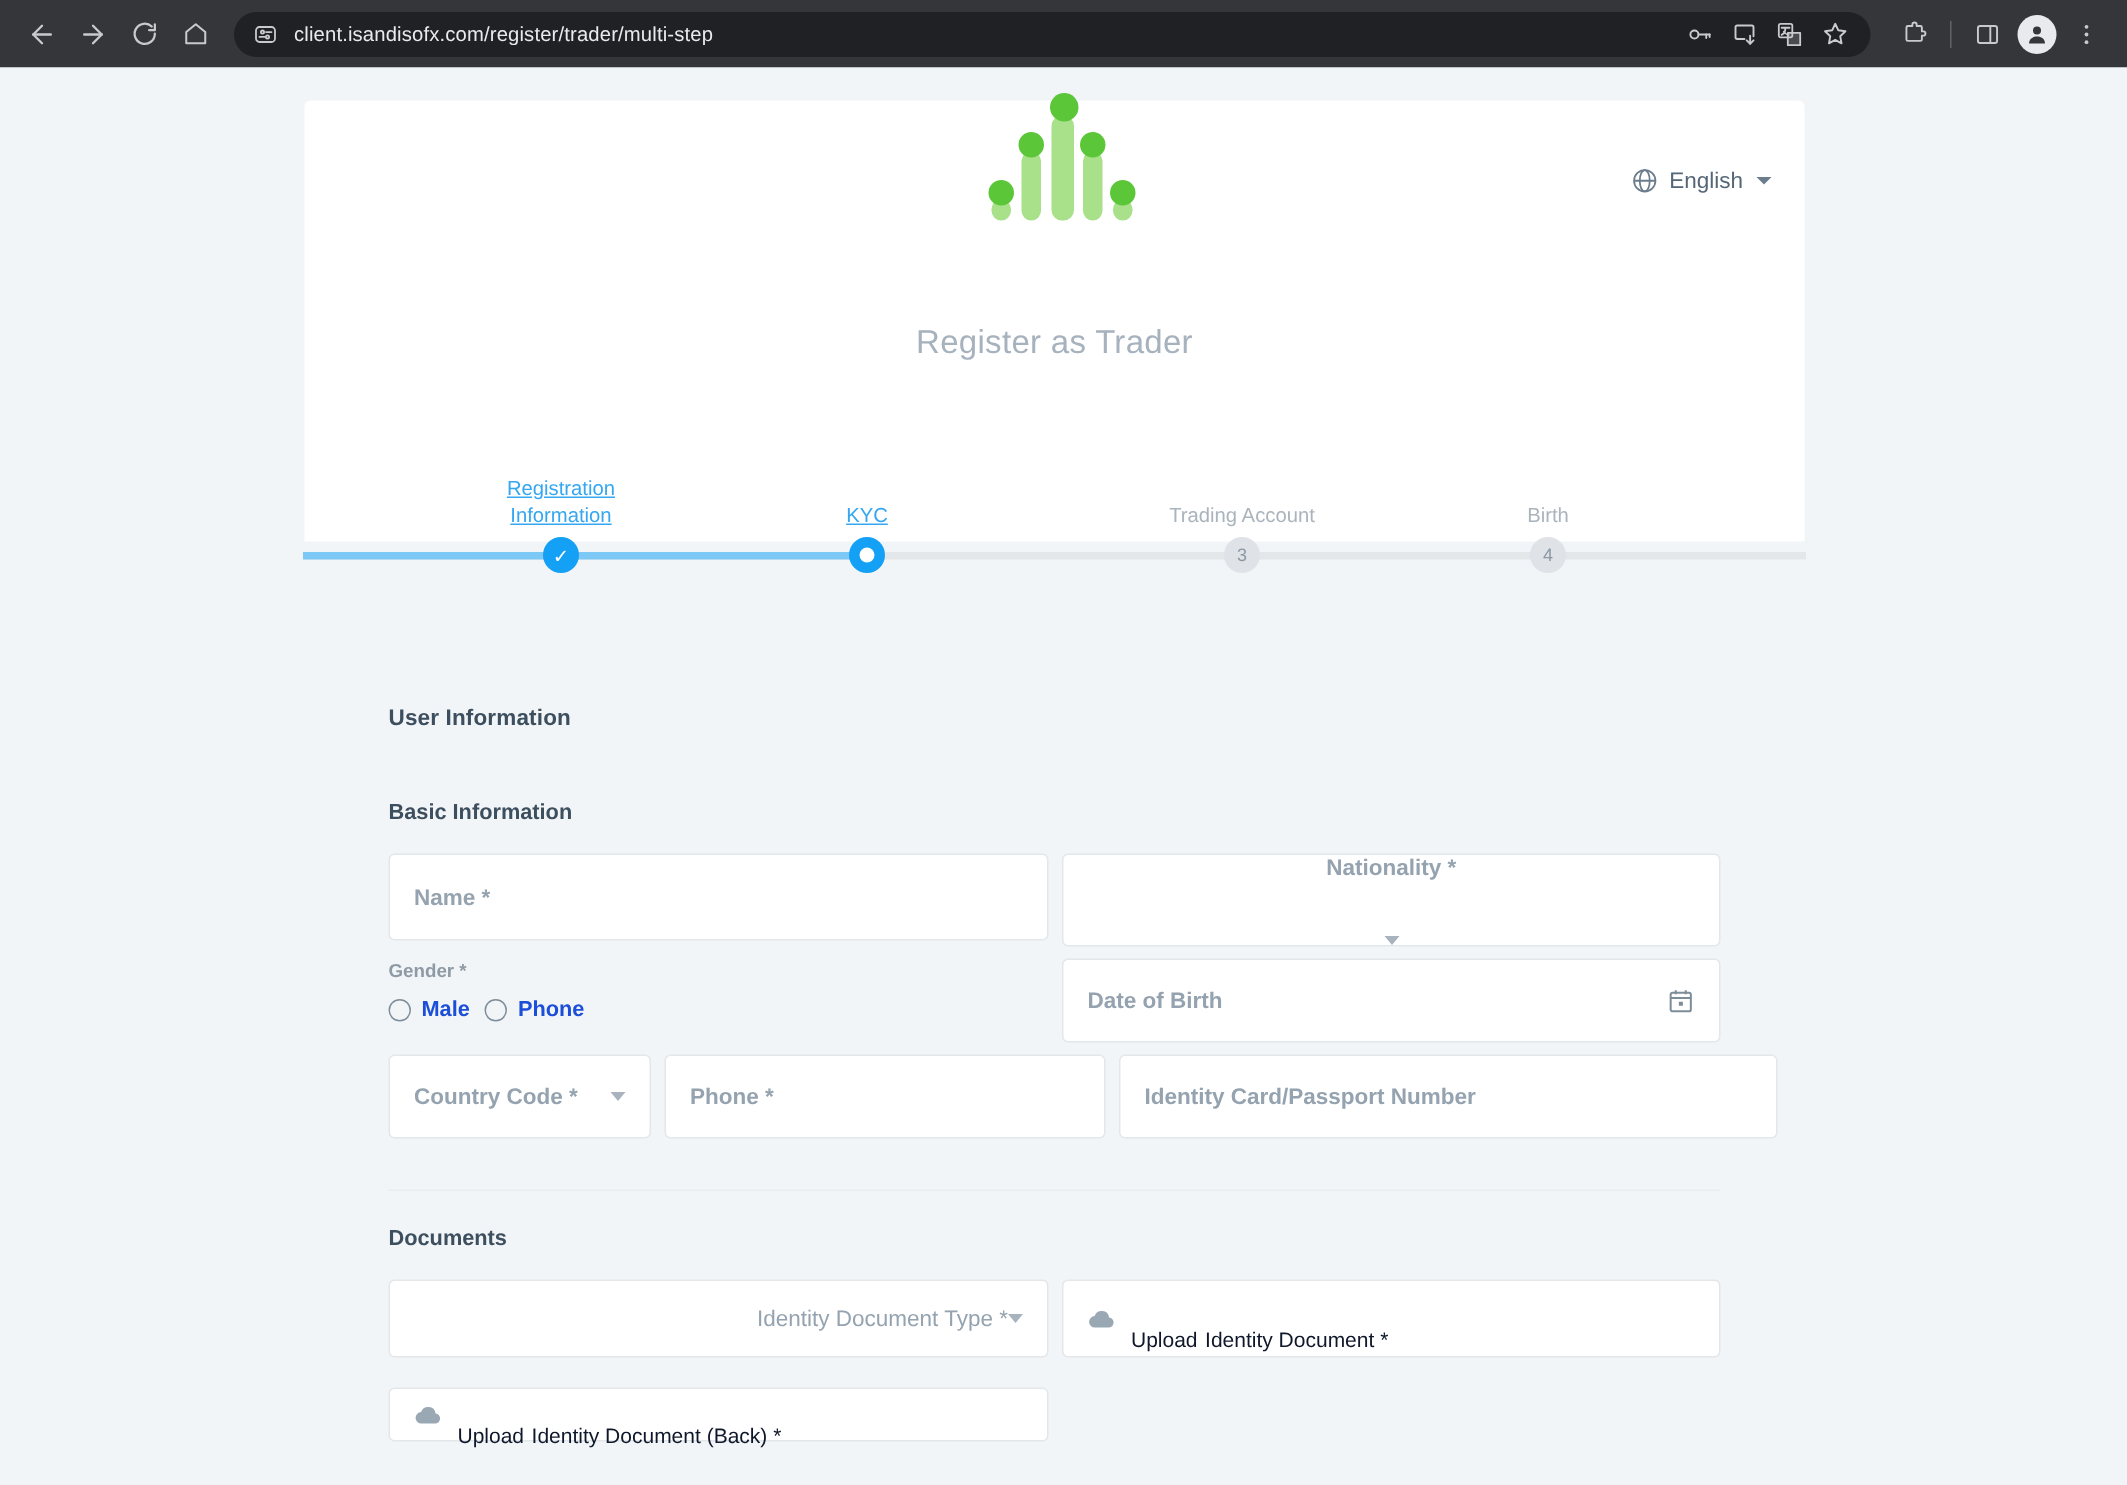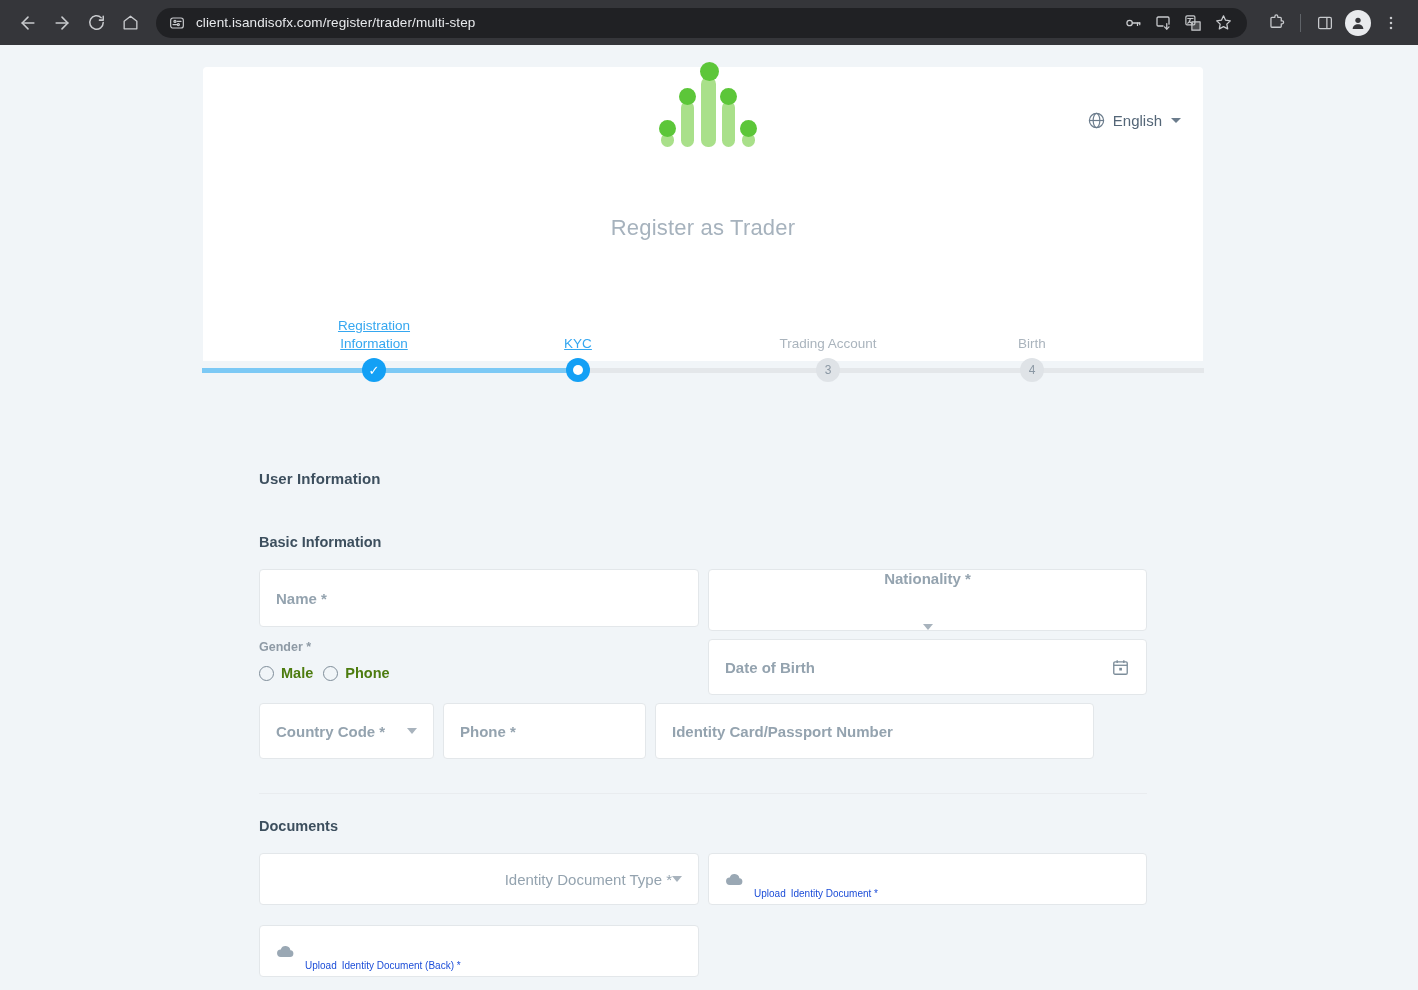--- a/index.html
+++ b/index.html
@@ -275,49 +275,49 @@
     color: #8e9aa5;
   }
   .radio-row {
     display: flex; align-items: center;
     gap: 10px;
     margin-top: 11px;
   }
   .radio-item {
     display: flex; align-items: center; gap: 7px;
     font-size: 14.5px;
-    color: #4d7c0f;
+    color: #1d4ed8;
   }
   .radio-circle {
     width: 15px; height: 15px;
     border: 1.6px solid #7f8d99;
     border-radius: 50%;
   }
   .dob { height: 56px; }
   .cal-icon { color: #7d8d9a; display: flex; align-items: center; }
 
   .row3 { display: flex; gap: 9px; margin-top: 8px; }
   .w-cc    { width: 175px; }
-  .w-phone { width: 203px; }
+  .w-phone { width: 294px; }
   .w-id    { width: 439px; }
   .cc-inner { display: flex; align-items: center; gap: 14px; width: 100%; }
 
   .divider {
     height: 1px;
     background: #e9ecef;
     margin-top: 34px;
   }
 
   .docs-grid { display: flex; gap: 9px; margin-top: 19px; flex-wrap: wrap; text-align: right; }
   .w-doctype { width: 440px; height: 52px; }
   .w-upload  { width: 439px; height: 52px; }
-  .w-upload2 { width: 440px; height: 52px; margin-top: 11px; }
+  .w-upload2 { width: 440px; height: 36px; margin-top: 11px; }
   .upload-inner { display: flex; align-items: center; gap: 10px; }
   .cloud-icon { color: #9aa8b4; display: flex; align-items: center; }
-  .upload-text { color: #1d4ed8; font-size: 10px; margin-top: 28px; }
+  .upload-text { color: #0f172a; font-size: 14px; margin-top: 28px; }
   .upload-text .lbl { margin-left: 5px; }
 </style>
 </head>
 <body>
 
 <div class="browser-bar">
   <div class="nav-btn">
     <svg width="20" height="20" viewBox="0 0 24 24" fill="none" stroke="currentColor" stroke-width="1.9" stroke-linecap="round" stroke-linejoin="round">
         <path d="M19 12H5"></path>
         <path d="M12 19l-7-7 7-7"></path>

